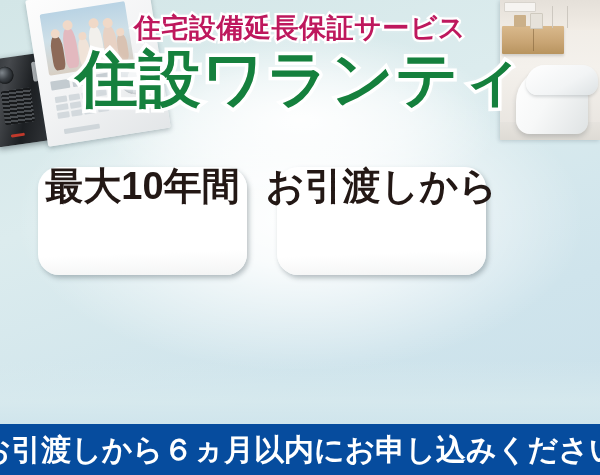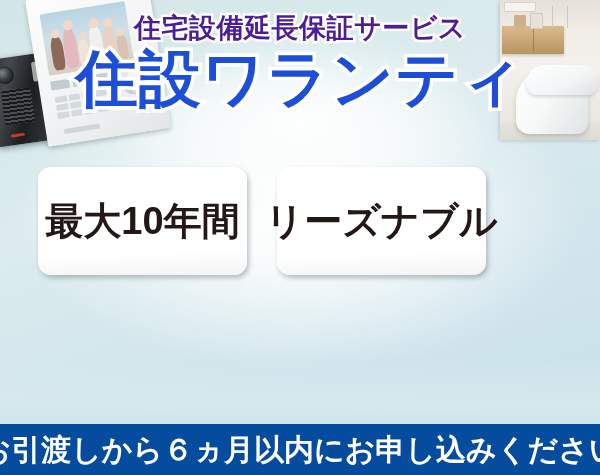--- a/index.html
+++ b/index.html
@@ -205,33 +205,33 @@
   .headline-wrap {
     position: absolute;
     left: 0; right: 0;
     top: 14px;
     text-align: center;
     z-index: 6;
   }
   .subtitle {
     font-size: 27px;
     font-weight: 700;
-    color: #4c1d95;
+    color: #be185d;
     letter-spacing: 0.5px;
     line-height: 1.1;
     white-space: nowrap;
     -webkit-text-stroke: 4.5px #ffffff;
     paint-order: stroke fill;
     text-shadow: 0 0 5px rgba(255,255,255,0.95);
   }
   .maintitle {
     margin-top: 2px;
     font-size: 62px;
     font-weight: 700;
-    color: #1d4ed8;
+    color: #15803d;
     letter-spacing: 1px;
     line-height: 1.08;
     white-space: nowrap;
     -webkit-text-stroke: 7px #ffffff;
     paint-order: stroke fill;
     text-shadow: 0 0 6px rgba(255,255,255,0.9);
   }
 
   
   .features {
@@ -241,24 +241,23 @@
     width: 448px;
     display: grid;
     grid-template-columns: 209px 209px;
     grid-template-rows: 108px 108px;
     column-gap: 30px;
     row-gap: 15px;
     z-index: 5;
   }
   .feature-box {
     background: linear-gradient(178deg, #ffffff 0%, #ffffff 78%, #f3f4f4 100%);
-    border-radius: 13px;
+    border-radius: 21px;
     box-shadow: 2px 3px 5px rgba(60,75,85,0.34);
     display: flex;
-    align-items: center;
     justify-content: center;
   }
   .feature-text {
     color: #231815;
     font-size: 38px;
     font-weight: 700;
     letter-spacing: 0px;
     white-space: nowrap;
     line-height: 1;
   }
@@ -358,21 +357,21 @@
   <div class="headline-wrap">
     <div class="subtitle">住宅設備延長保証サービス</div>
     <div class="maintitle">住設ワランティ</div>
   </div>
 
   <div class="features">
     <div class="feature-box">
       <span class="feature-text">最大10年間</span>
     </div>
     <div class="feature-box">
-      <span class="feature-text">リーズナブル</span>
+      <span class="feature-text">お引渡しから</span>
     </div>
   </div>
 
   <div class="footer-bar">
     <span class="footer-text">お引渡しから６ヵ月以内にお申し込みください</span>
   </div>
 
 </div>
 
 </body></html>

